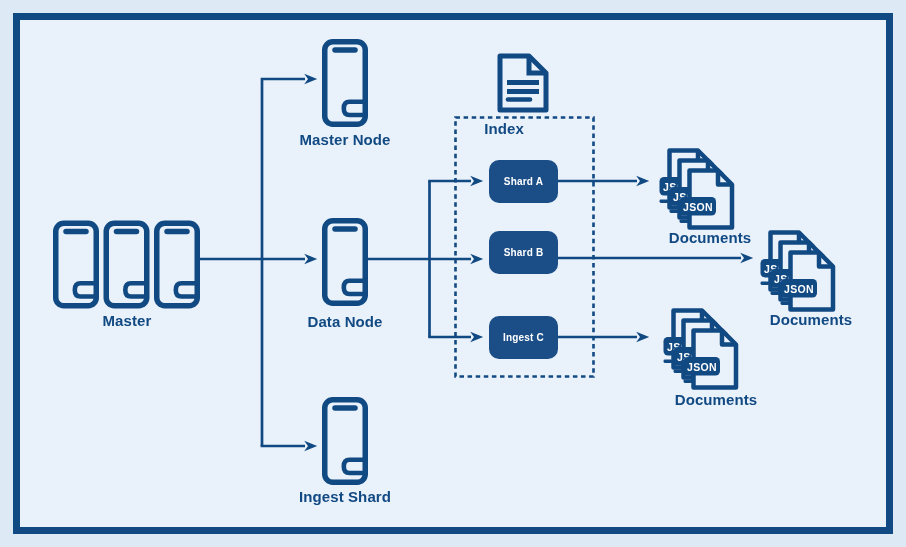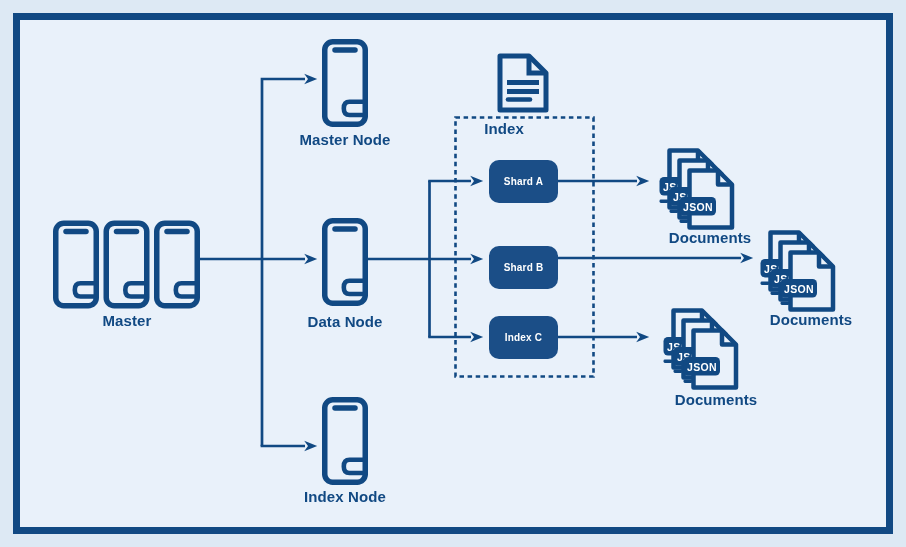--- a/index.html
+++ b/index.html
@@ -78,39 +78,39 @@
   <div class="label" style="left:265px;top:131px">Master Node</div>
 
   <svg class="abs" style="left:322px;top:218px" width="46" height="88" viewBox="0 0 46 88">
     <use href="#server"></use>
   </svg>
   <div class="label" style="left:265px;top:313px">Data Node</div>
 
   <svg class="abs" style="left:322px;top:397px" width="46" height="88" viewBox="0 0 46 88">
     <use href="#server"></use>
   </svg>
-  <div class="label" style="left:265px;top:488px">Index Node</div>
+  <div class="label" style="left:265px;top:488px">Ingest Shard</div>
 
   <svg class="abs" style="left:497px;top:53px" width="52" height="60" viewBox="0 0 52 60">
     <path class="body-fill" stroke-width="5" stroke-linejoin="round" d="M3,3 H32 L49,20 V57 H3 Z"></path>
     <path class="ln" style="stroke-width:5" d="M32,3 V20 H49"></path>
     <path class="ln" style="stroke-width:5" d="M10,29.5 H42"></path>
     <path class="ln" style="stroke-width:5" d="M10,38.5 H42"></path>
     <path class="ln" style="stroke-width:4.6;stroke-linecap:round" d="M11,46.5 H33"></path>
   </svg>
   <div class="label" style="left:424px;top:120px">Index</div>
 
   <div class="shard" style="top:159.5px">
     <span>Shard A</span>
   </div>
-  <div class="shard" style="top:246px">
+  <div class="shard" style="top:231px">
     <span>Shard B</span>
   </div>
   <div class="shard" style="top:315.5px">
-    <span>Index C</span>
+    <span>Ingest C</span>
   </div>
 
   <svg class="abs" style="left:652px;top:146px" width="88" height="88" viewBox="0 0 88 88">
     <use href="#jfile" transform="translate(15,2)"></use>
     <text class="badge-text" x="26" y="45">JSON</text>
     <use href="#jfile" transform="translate(25,12)"></use>
     <text class="badge-text" x="36" y="55">JSON</text>
     <use href="#jfile" transform="translate(35,22)"></use>
     <text class="badge-text" x="46" y="65">JSON</text>
   </svg>

